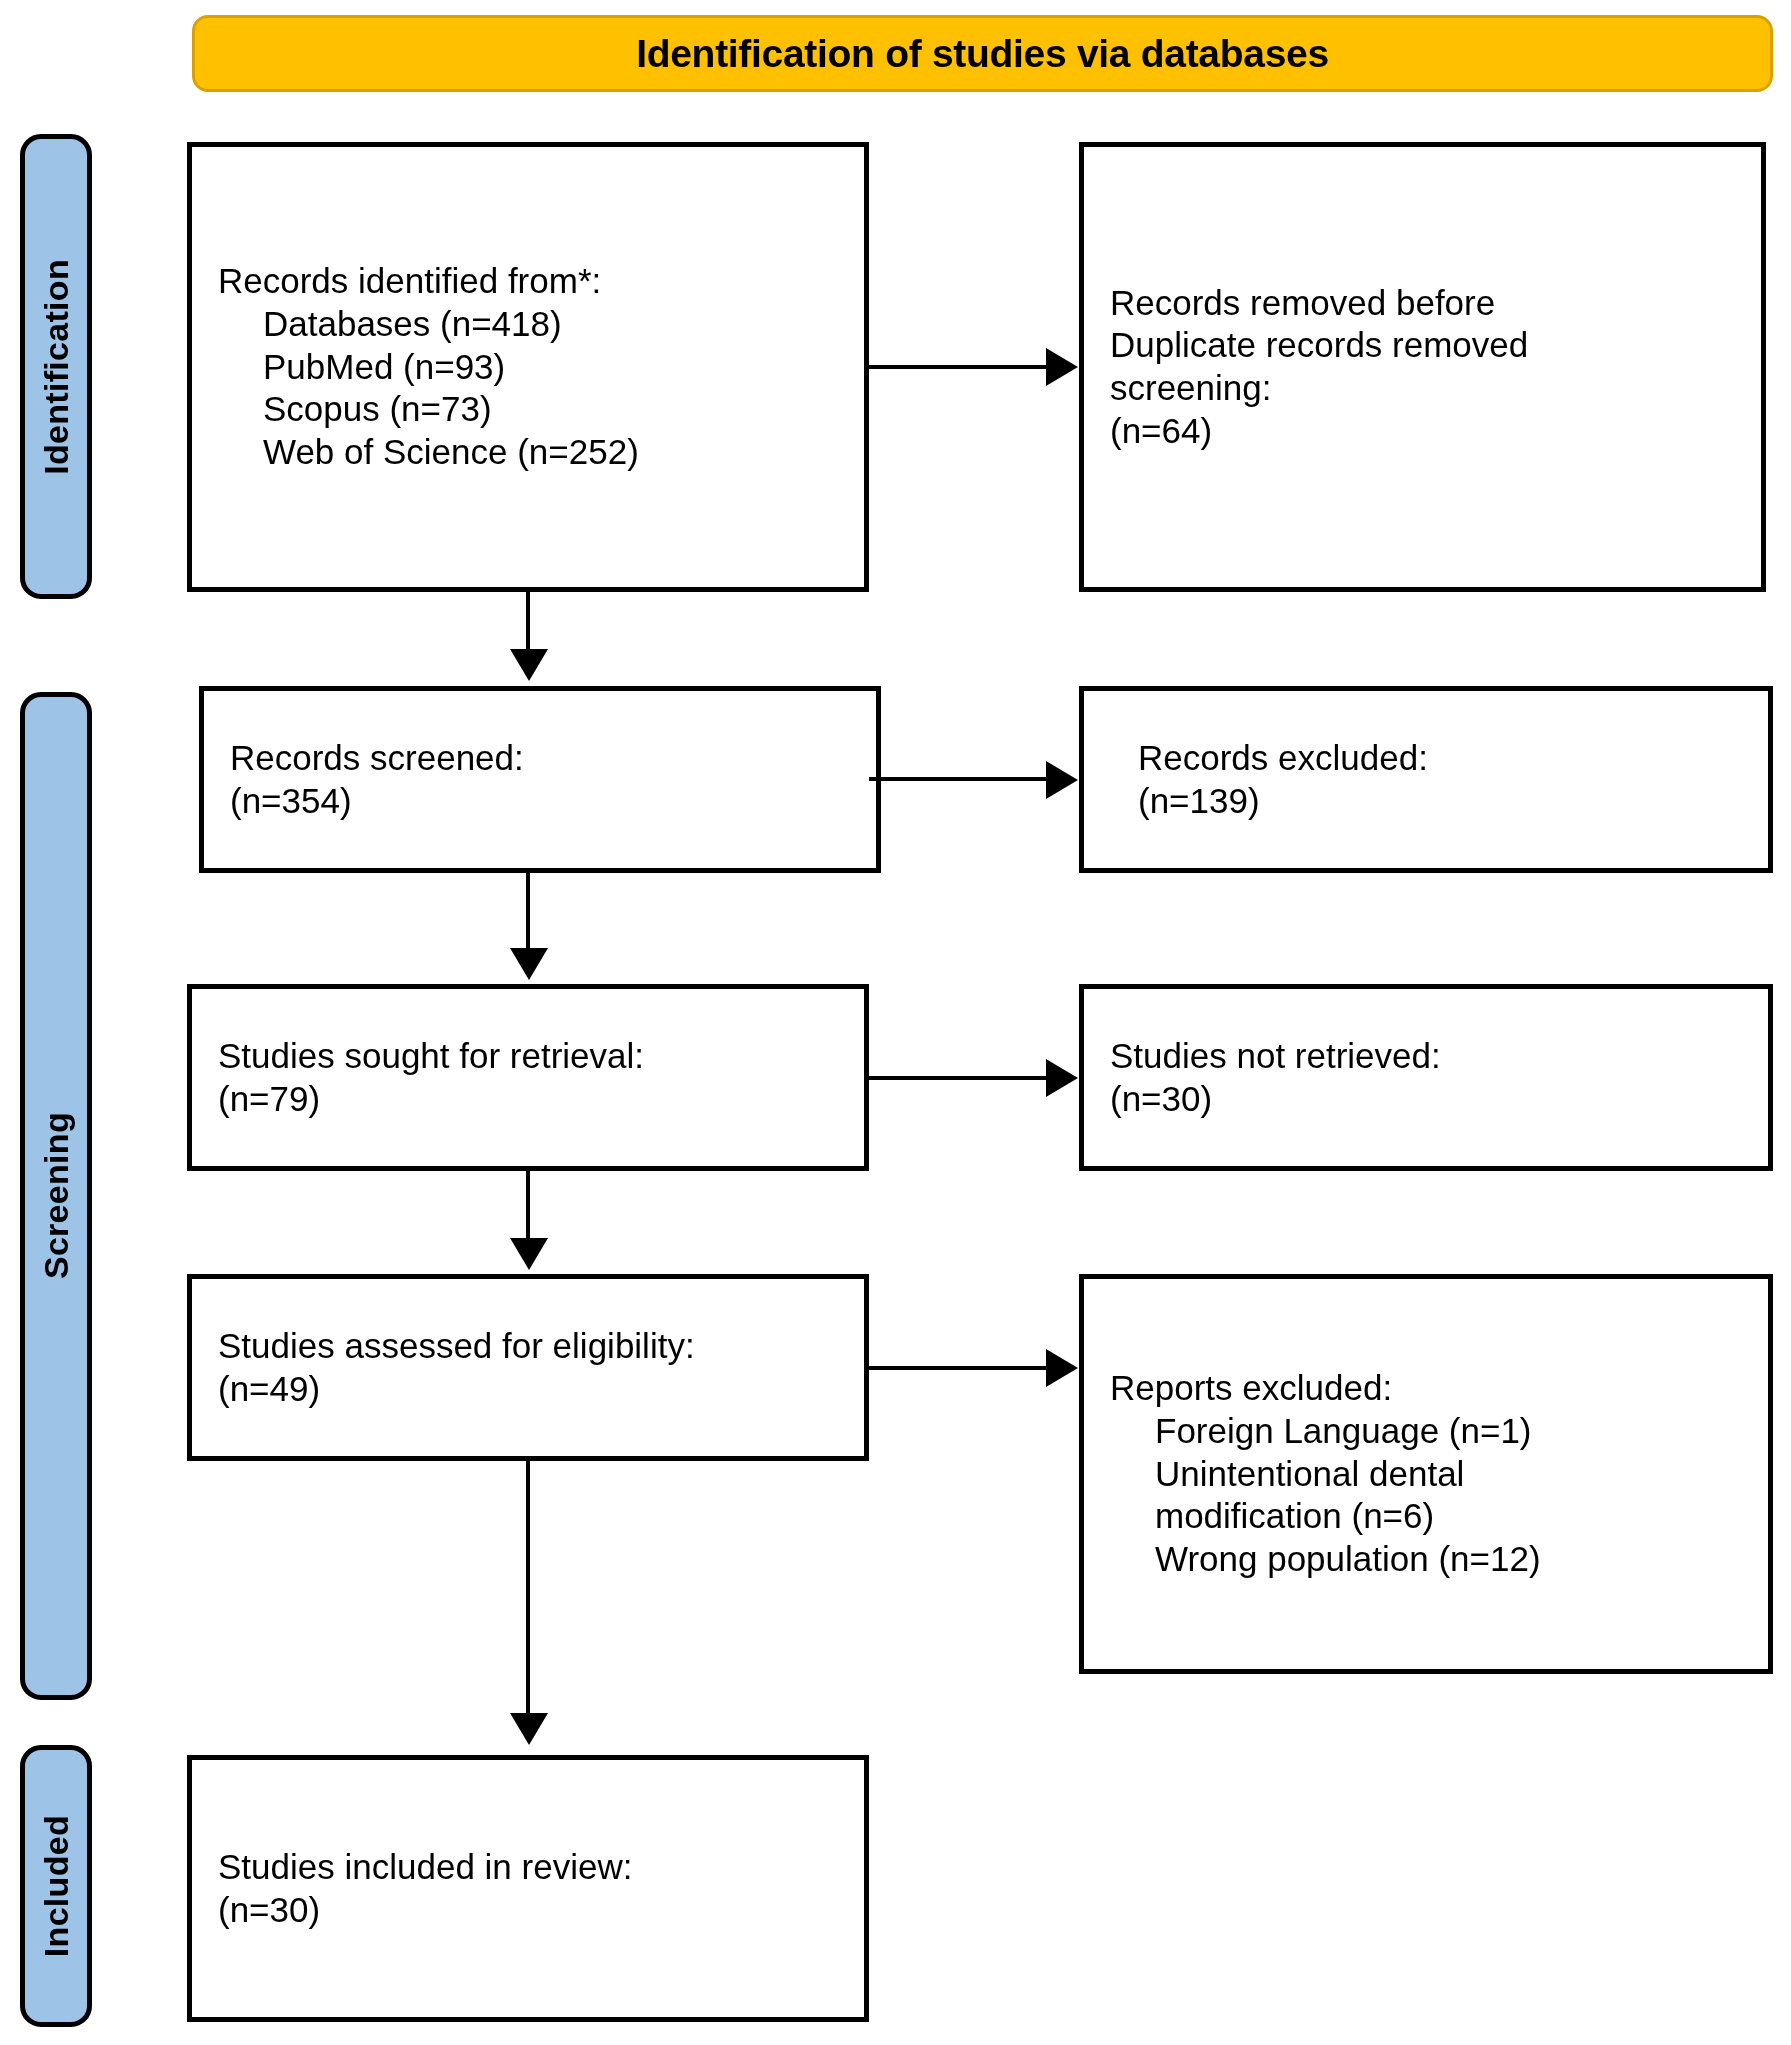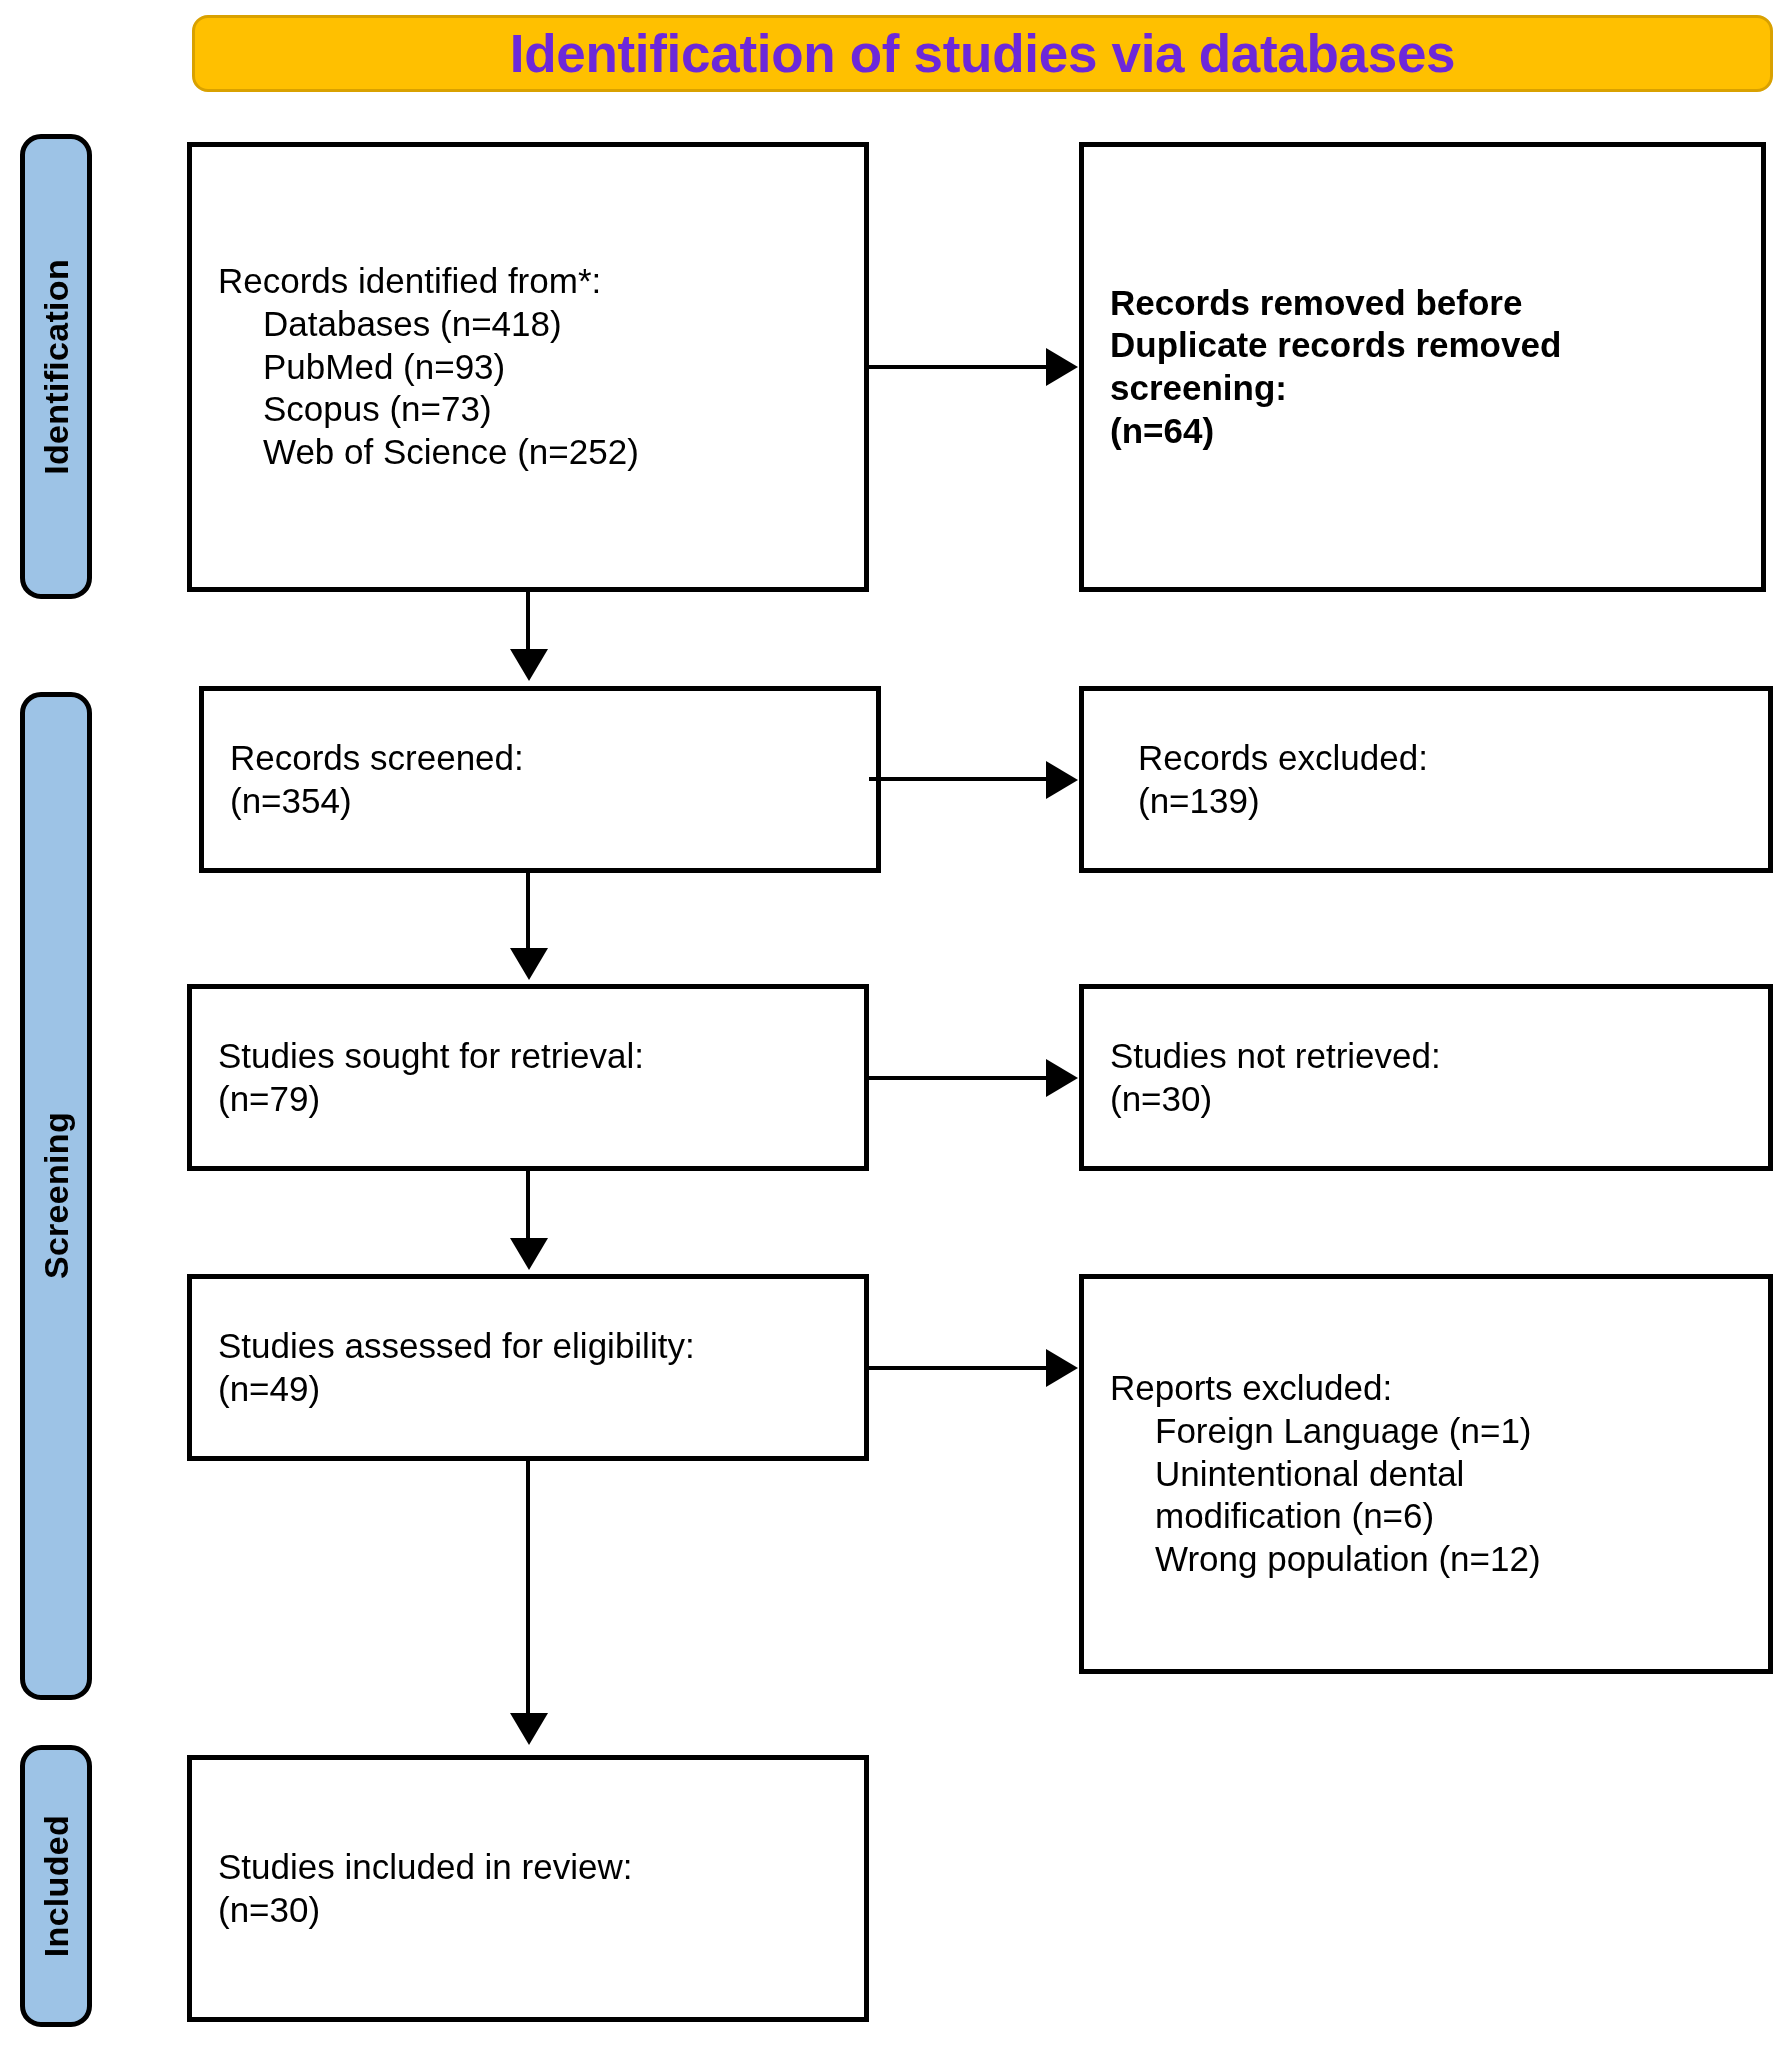--- a/index.html
+++ b/index.html
@@ -27,23 +27,23 @@
     height: 77px;
     background: #FFC000;
     border: 3.7px solid #D9A100;
     border-radius: 16px;
     box-sizing: border-box;
     display: flex;
     align-items: center;
     justify-content: center;
   }
   .banner-title {
-    font-size: 53px;
+    font-size: 39px;
     font-weight: bold;
-    color: #6d28d9;
+    color: #000000;
     letter-spacing: -0.3px;
   }
 
   
   .stage {
     position: absolute;
     left: 20px;
     width: 72px;
     background: #9DC3E6;
     border: 5.6px solid #000000;
@@ -89,21 +89,21 @@
   .line.indent { padding-left: 45px; }
 
   
   #box-identified     { left: 187px; top: 142px;  width: 682px; height: 450px; }
   #box-screened       { left: 187px; top: 686px; width: 682px; height: 187px; margin-left: 12px; }
   #box-sought         { left: 187px; top: 984px; width: 682px; height: 187px; }
   #box-eligibility    { left: 187px; top: 1274px; width: 682px; height: 187px; align-items: center; }
   #box-included       { left: 187px; top: 1755px; width: 682px; height: 267px; }
 
   
-  #box-removed        { left: 1079px; top: 142px;  width: 687px; height: 450px; font-weight: bold; }
+  #box-removed        { left: 1079px; top: 142px;  width: 687px; height: 450px; }
   #box-excluded       { left: 1079px; top: 686px; width: 694px; height: 187px; padding-left: 28px; }
   #box-notretrieved   { left: 1079px; top: 984px; width: 694px; height: 187px; }
   #box-reports        { left: 1079px; top: 1274px; width: 694px; height: 400px; }
 
   
   .conn { position: absolute; }
 
   .vline {
     position: absolute;
     width: 4.4px;

